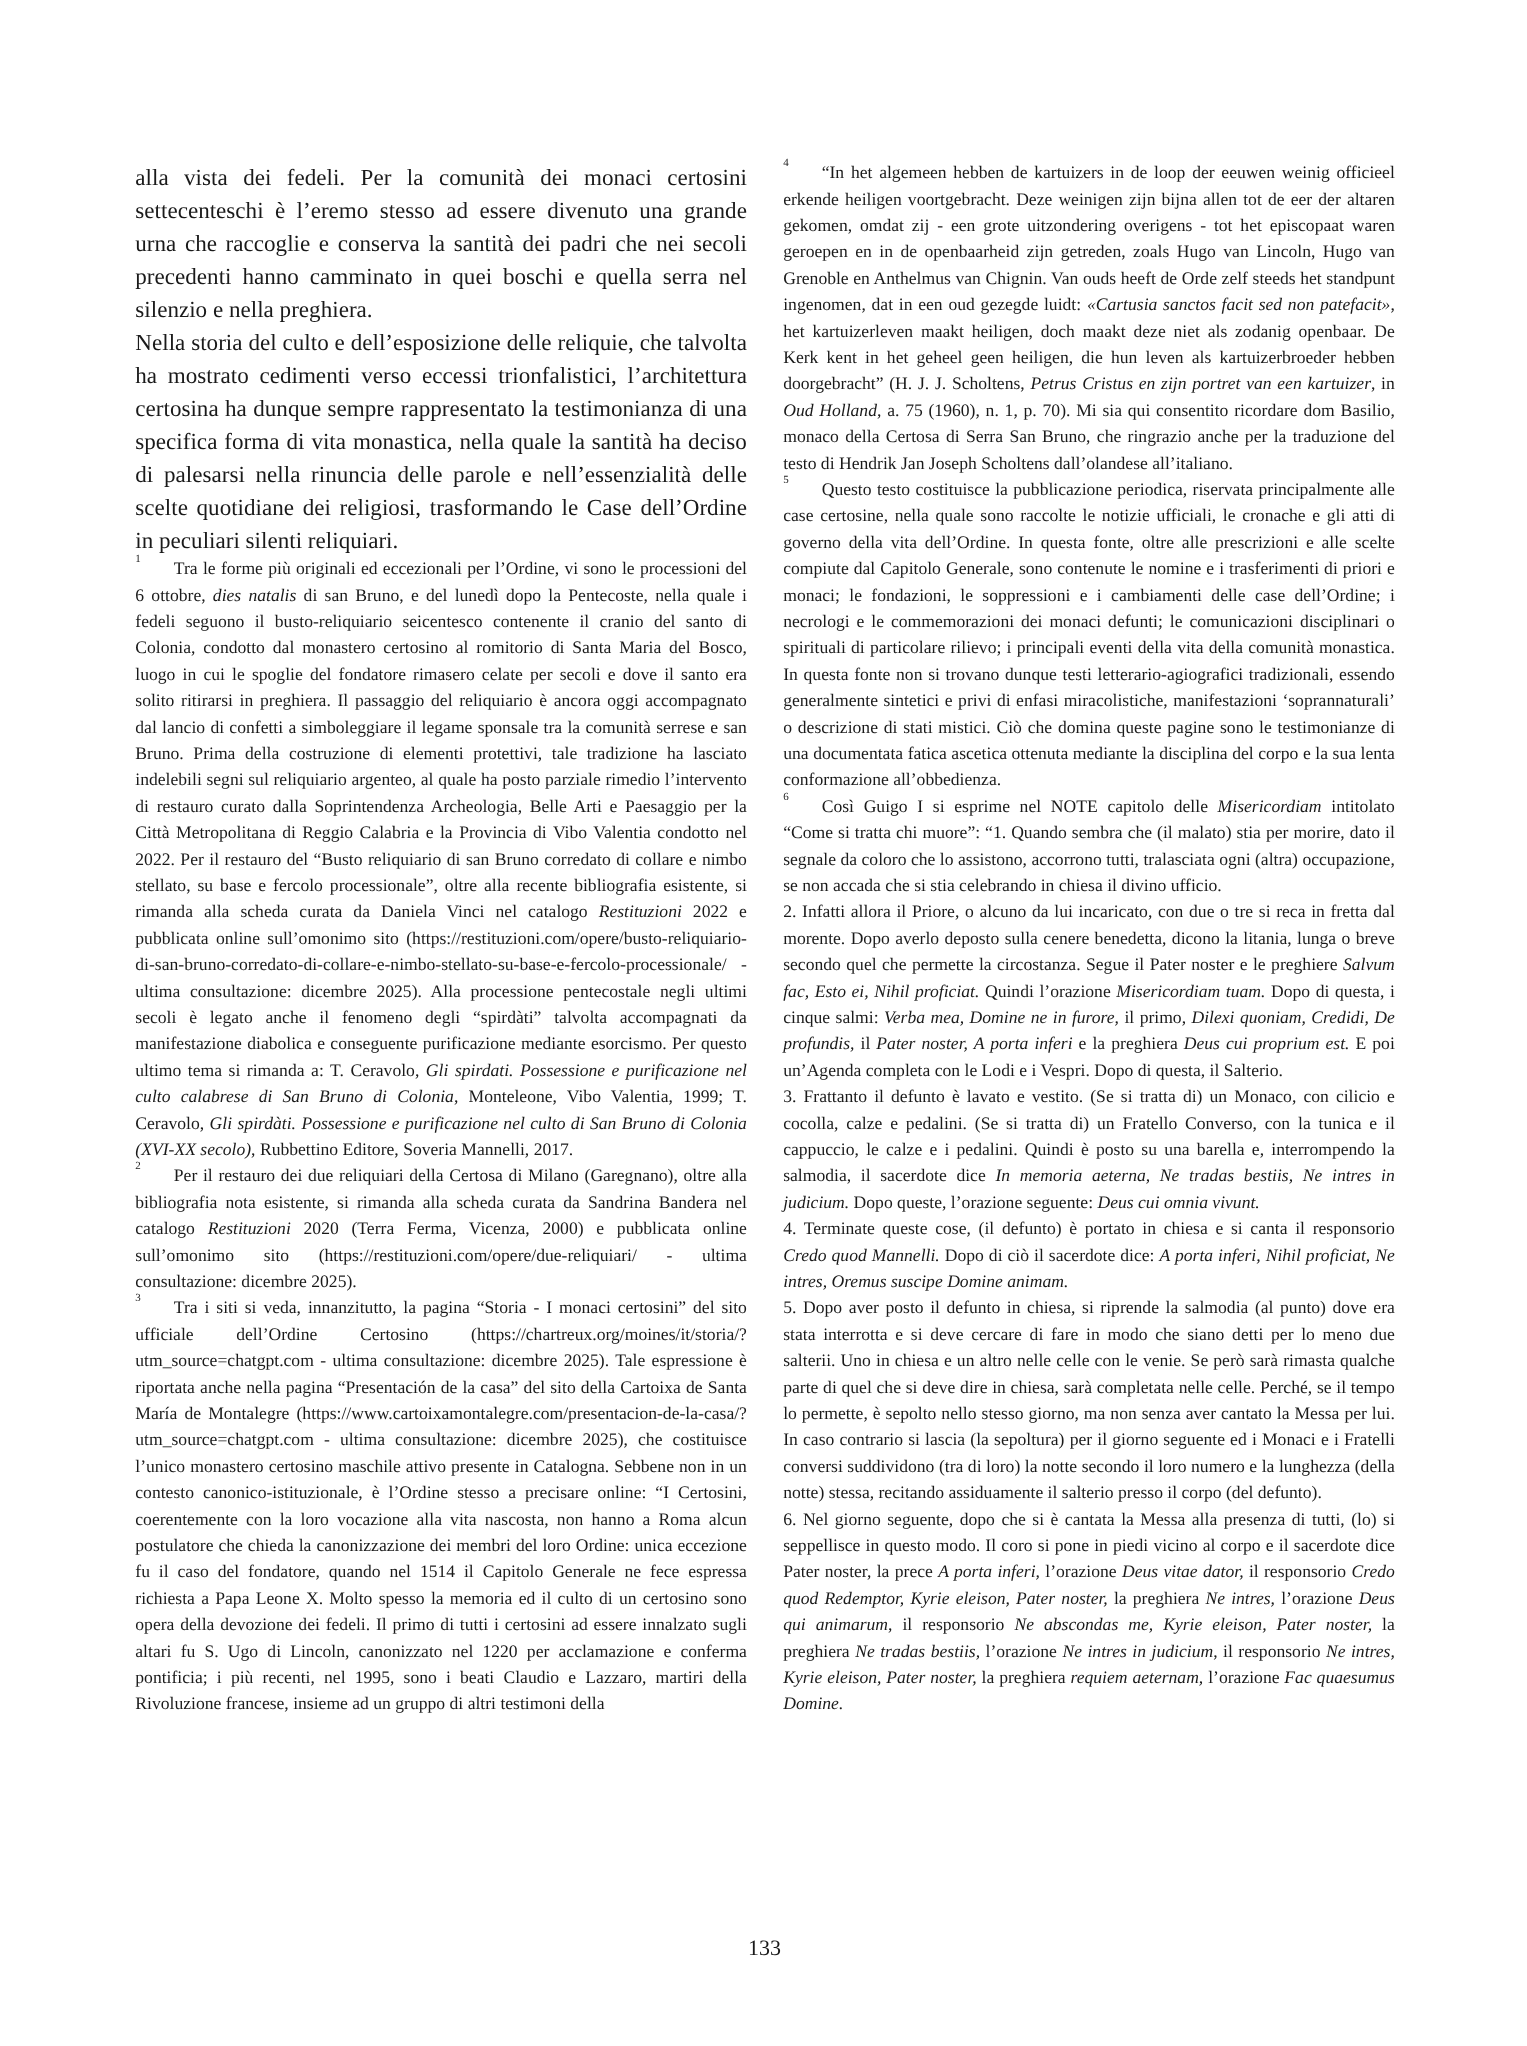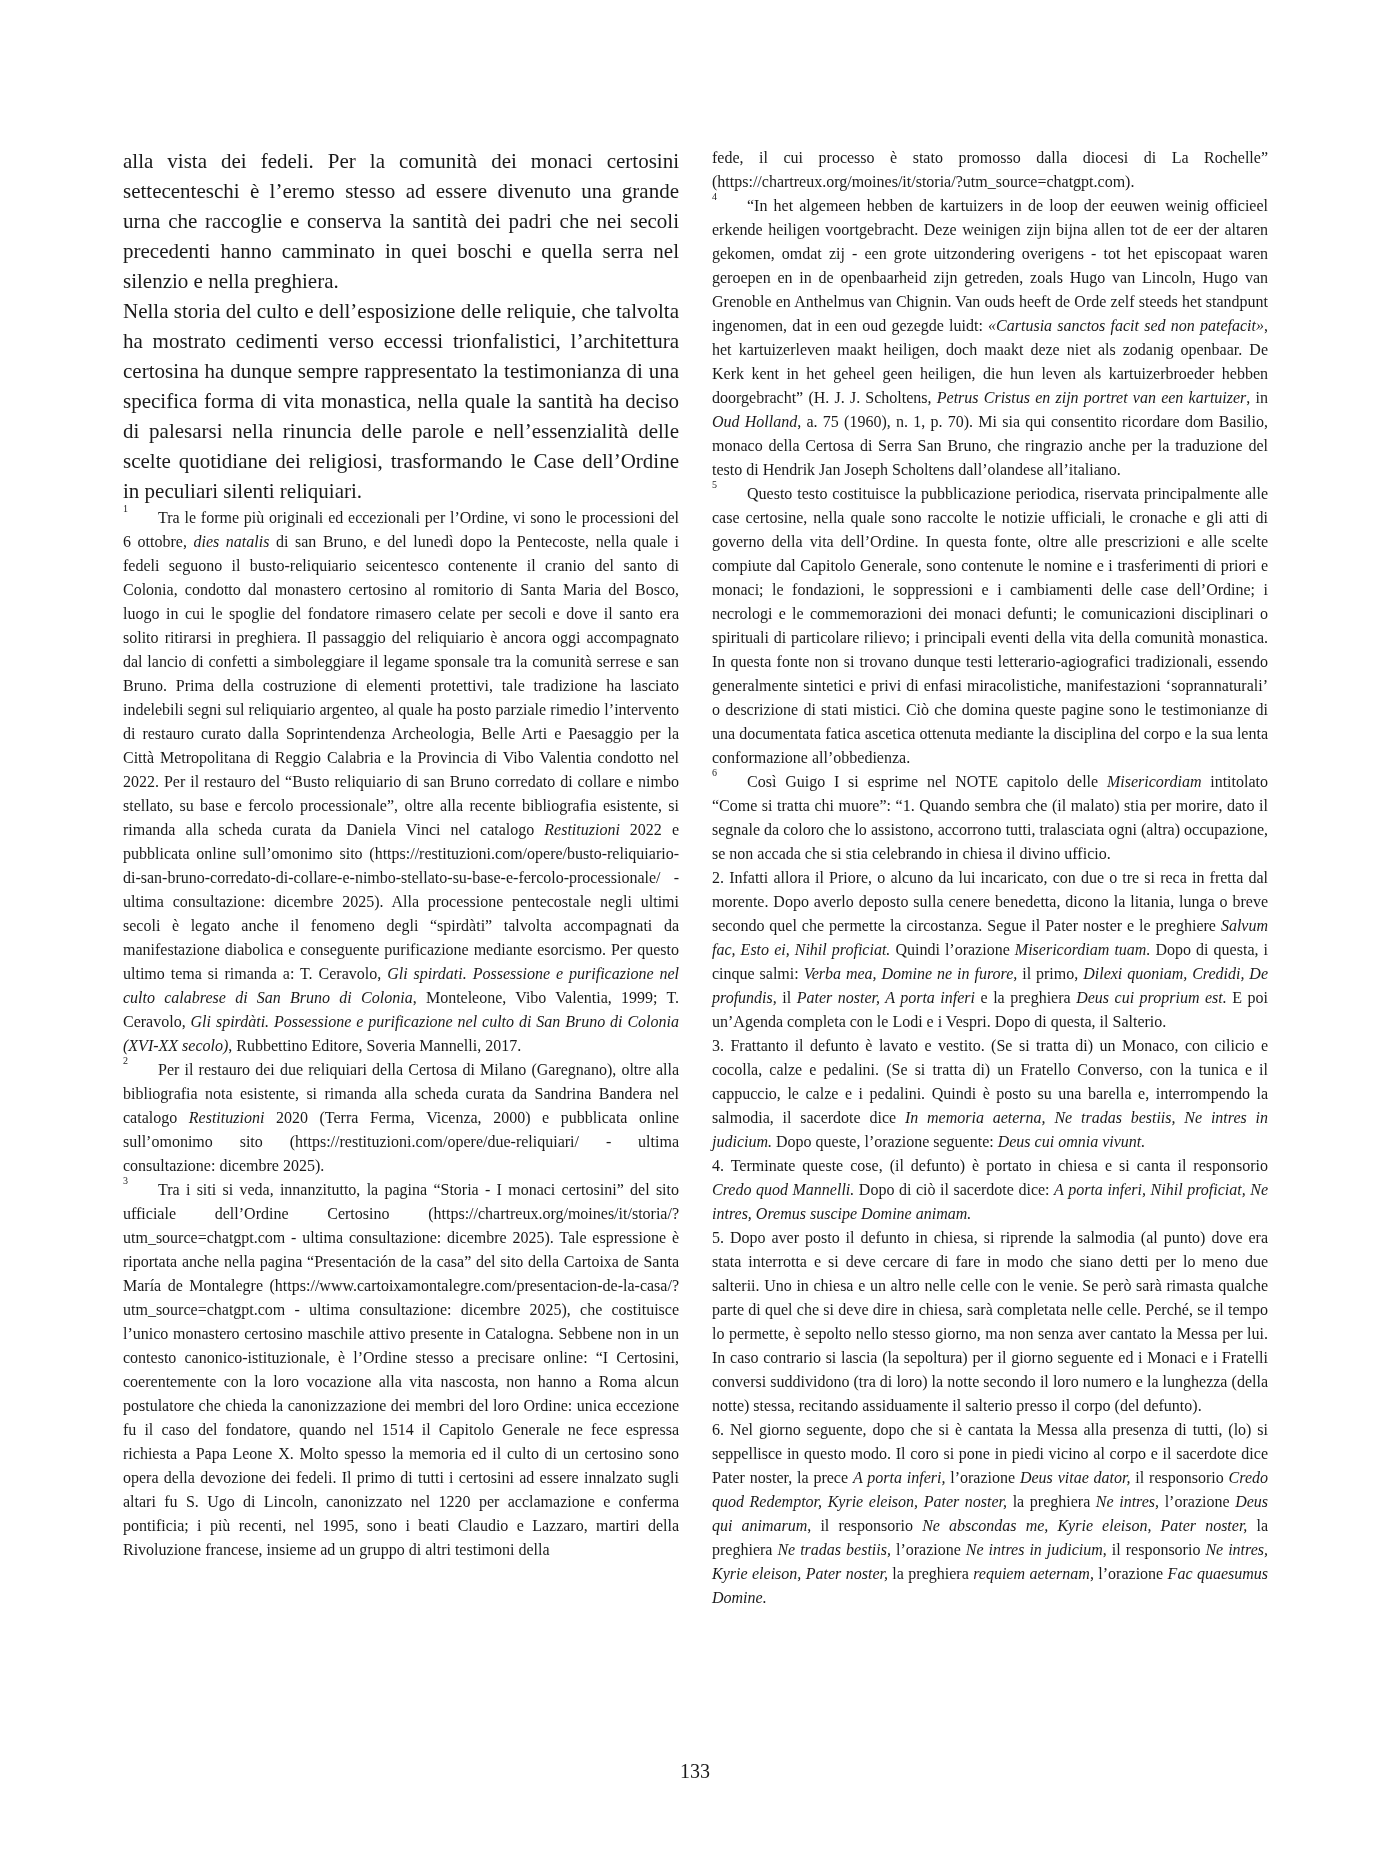--- a/index.html
+++ b/index.html
@@ -63,21 +63,20 @@
         <p><span>Nella storia del culto e dell’esposizione delle reliquie, che talvolta ha mostrato cedimenti verso eccessi trionfalistici, l’architettura certosina ha dunque sempre rappresentato la testimonianza di una specifica forma di vita monastica, nella quale la santità ha deciso di palesarsi nella rinuncia delle parole e nell’essenzialità delle scelte quotidiane dei religiosi, trasformando le Case dell’Ordine in peculiari silenti reliquiari.</span></p>
       </div>
     <div class="notes">
         <p><sup class="note-sup">1</sup><span>Tra le forme più originali ed eccezionali per l’Ordine, vi sono le processioni del 6 ottobre, </span><i>dies natalis</i><span> di san Bruno, e del lunedì dopo la Pentecoste, nella quale i fedeli seguono il busto-reliquiario seicentesco contenente il cranio del santo di Colonia, condotto dal monastero certosino al romitorio di Santa Maria del Bosco, luogo in cui le spoglie del fondatore rimasero celate per secoli e dove il santo era solito ritirarsi in preghiera. Il passaggio del reliquiario è ancora oggi accompagnato dal lancio di confetti a simboleggiare il legame sponsale tra la comunità serrese e san Bruno. Prima della costruzione di elementi protettivi, tale tradizione ha lasciato indelebili segni sul reliquiario argenteo, al quale ha posto parziale rimedio l’intervento di restauro curato dalla Soprintendenza Archeologia, Belle Arti e Paesaggio per la Città Metropolitana di Reggio Calabria e la Provincia di Vibo Valentia condotto nel 2022. Per il restauro del “Busto reliquiario di san Bruno corredato di collare e nimbo stellato, su base e fercolo processionale”, oltre alla recente bibliografia esistente, si rimanda alla scheda curata da Daniela Vinci nel catalogo </span><i>Restituzioni</i><span> 2022 e pubblicata online sull’omonimo sito (https://restituzioni.com/opere/busto-reliquiario-di-san-bruno-corredato-di-collare-e-nimbo-stellato-su-base-e-fercolo-processionale/ - ultima consultazione: dicembre 2025). Alla processione pentecostale negli ultimi secoli è legato anche il fenomeno degli “spirdàti” talvolta accompagnati da manifestazione diabolica e conseguente purificazione mediante esorcismo. Per questo ultimo tema si rimanda a: T. Ceravolo, </span><i>Gli spirdati. Possessione e purificazione nel culto calabrese di San Bruno di Colonia</i><span>, Monteleone, Vibo Valentia, 1999; T. Ceravolo, </span><i>Gli spirdàti. Possessione e purificazione nel culto di San Bruno di Colonia (XVI-XX secolo)</i><span>, Rubbettino Editore, Soveria Mannelli, 2017.</span></p>
         <p><sup class="note-sup">2</sup><span>Per il restauro dei due reliquiari della Certosa di Milano (Garegnano), oltre alla bibliografia nota esistente, si rimanda alla scheda curata da Sandrina Bandera nel catalogo </span><i>Restituzioni</i><span> 2020 (Terra Ferma, Vicenza, 2000) e pubblicata online sull’omonimo sito (https://restituzioni.com/opere/due-reliquiari/ - ultima consultazione: dicembre 2025).</span></p>
         <p><sup class="note-sup">3</sup><span>Tra i siti si veda, innanzitutto, la pagina “Storia - I monaci certosini” del sito ufficiale dell’Ordine Certosino (https://chartreux.org/moines/it/storia/?utm_source=chatgpt.com - ultima consultazione: dicembre 2025). Tale espressione è riportata anche nella pagina “Presentación de la casa” del sito della Cartoixa de Santa María de Montalegre (https://www.cartoixamontalegre.com/presentacion-de-la-casa/?utm_source=chatgpt.com - ultima consultazione: dicembre 2025), che costituisce l’unico monastero certosino maschile attivo presente in Catalogna. Sebbene non in un contesto canonico-istituzionale, è l’Ordine stesso a precisare online: “I Certosini, coerentemente con la loro vocazione alla vita nascosta, non hanno a Roma alcun postulatore che chieda la canonizzazione dei membri del loro Ordine: unica eccezione fu il caso del fondatore, quando nel 1514 il Capitolo Generale ne fece espressa richiesta a Papa Leone X. Molto spesso la memoria ed il culto di un certosino sono opera della devozione dei fedeli. Il primo di tutti i certosini ad essere innalzato sugli altari fu S. Ugo di Lincoln, canonizzato nel 1220 per acclamazione e conferma pontificia; i più recenti, nel 1995, sono i beati Claudio e Lazzaro, martiri della Rivoluzione francese, insieme ad un gruppo di altri testimoni della</span></p>
       </div>
   </div>
   <div class="col col-right">
     <div class="notes">
-        <p><span>fede, il cui processo è stato promosso dalla diocesi di La Rochelle” (https://chartreux.org/moines/it/storia/?utm_source=chatgpt.com).</span></p>
         <p><sup class="note-sup">4</sup><span>“In het algemeen hebben de kartuizers in de loop der eeuwen weinig officieel erkende heiligen voortgebracht. Deze weinigen zijn bijna allen tot de eer der altaren gekomen, omdat zij - een grote uitzondering overigens - tot het episcopaat waren geroepen en in de openbaarheid zijn getreden, zoals Hugo van Lincoln, Hugo van Grenoble en Anthelmus van Chignin. Van ouds heeft de Orde zelf steeds het standpunt ingenomen, dat in een oud gezegde luidt: </span><i>«Cartusia sanctos facit sed non patefacit»</i><span>, het kartuizerleven maakt heiligen, doch maakt deze niet als zodanig openbaar. De Kerk kent in het geheel geen heiligen, die hun leven als kartuizerbroeder hebben doorgebracht” (H. J. J. Scholtens, </span><i>Petrus Cristus en zijn portret van een kartuizer</i><span>, in </span><i>Oud Holland</i><span>, a. 75 (1960), n. 1, p. 70). Mi sia qui consentito ricordare dom Basilio, monaco della Certosa di Serra San Bruno, che ringrazio anche per la traduzione del testo di Hendrik Jan Joseph Scholtens dall’olandese all’italiano.</span></p>
         <p><sup class="note-sup">5</sup><span>Questo testo costituisce la pubblicazione periodica, riservata principalmente alle case certosine, nella quale sono raccolte le notizie ufficiali, le cronache e gli atti di governo della vita dell’Ordine. In questa fonte, oltre alle prescrizioni e alle scelte compiute dal Capitolo Generale, sono contenute le nomine e i trasferimenti di priori e monaci; le fondazioni, le soppressioni e i cambiamenti delle case dell’Ordine; i necrologi e le commemorazioni dei monaci defunti; le comunicazioni disciplinari o spirituali di particolare rilievo; i principali eventi della vita della comunità monastica. In questa fonte non si trovano dunque testi letterario-agiografici tradizionali, essendo generalmente sintetici e privi di enfasi miracolistiche, manifestazioni ‘soprannaturali’ o descrizione di stati mistici. Ciò che domina queste pagine sono le testimonianze di una documentata fatica ascetica ottenuta mediante la disciplina del corpo e la sua lenta conformazione all’obbedienza.</span></p>
         <p><sup class="note-sup">6</sup><span>Così Guigo I si esprime nel NOTE capitolo delle </span><i>Misericordiam</i><span> intitolato “Come si tratta chi muore”: “1. Quando sembra che (il malato) stia per morire, dato il segnale da coloro che lo assistono, accorrono tutti, tralasciata ogni (altra) occupazione, se non accada che si stia celebrando in chiesa il divino ufficio.</span></p>
         <p><span>2. Infatti allora il Priore, o alcuno da lui incaricato, con due o tre si reca in fretta dal morente. Dopo averlo deposto sulla cenere benedetta, dicono la litania, lunga o breve secondo quel che permette la circostanza. Segue il Pater noster e le preghiere </span><i>Salvum fac, Esto ei, Nihil proficiat.</i><span> Quindi l’orazione </span><i>Misericordiam tuam.</i><span> Dopo di questa, i cinque salmi: </span><i>Verba mea, Domine ne in furore,</i><span> il primo, </span><i>Dilexi quoniam, Credidi, De profundis,</i><span> il </span><i>Pater noster, A porta inferi</i><span> e la preghiera </span><i>Deus cui proprium est.</i><span> E poi un’Agenda completa con le Lodi e i Vespri. Dopo di questa, il Salterio.</span></p>
         <p><span>3. Frattanto il defunto è lavato e vestito. (Se si tratta di) un Monaco, con cilicio e cocolla, calze e pedalini. (Se si tratta di) un Fratello Converso, con la tunica e il cappuccio, le calze e i pedalini. Quindi è posto su una barella e, interrompendo la salmodia, il sacerdote dice </span><i>In memoria aeterna, Ne tradas bestiis, Ne intres in judicium.</i><span> Dopo queste, l’orazione seguente: </span><i>Deus cui omnia vivunt.</i></p>
         <p><span>4. Terminate queste cose, (il defunto) è portato in chiesa e si canta il responsorio </span><i>Credo quod Mannelli.</i><span> Dopo di ciò il sacerdote dice: </span><i>A porta inferi, Nihil proficiat, Ne intres, Oremus suscipe Domine animam.</i></p>
         <p><span>5. Dopo aver posto il defunto in chiesa, si riprende la salmodia (al punto) dove era stata interrotta e si deve cercare di fare in modo che siano detti per lo meno due salterii. Uno in chiesa e un altro nelle celle con le venie. Se però sarà rimasta qualche parte di quel che si deve dire in chiesa, sarà completata nelle celle. Perché, se il tempo lo permette, è sepolto nello stesso giorno, ma non senza aver cantato la Messa per lui. In caso contrario si lascia (la sepoltura) per il giorno seguente ed i Monaci e i Fratelli conversi suddividono (tra di loro) la notte secondo il loro numero e la lunghezza (della notte) stessa, recitando assiduamente il salterio presso il corpo (del defunto).</span></p>
         <p><span>6. Nel giorno seguente, dopo che si è cantata la Messa alla presenza di tutti, (lo) si seppellisce in questo modo. Il coro si pone in piedi vicino al corpo e il sacerdote dice Pater noster, la prece </span><i>A porta inferi,</i><span> l’orazione </span><i>Deus vitae dator,</i><span> il responsorio </span><i>Credo quod Redemptor, Kyrie eleison, Pater noster,</i><span> la preghiera </span><i>Ne intres,</i><span> l’orazione </span><i>Deus qui animarum</i><span>, il responsorio </span><i>Ne abscondas me, Kyrie eleison, Pater noster,</i><span> la preghiera </span><i>Ne tradas bestiis,</i><span> l’orazione </span><i>Ne intres in judicium</i><span>, il responsorio </span><i>Ne intres, Kyrie eleison, Pater noster,</i><span> la preghiera </span><i>requiem aeternam,</i><span> l’orazione </span><i>Fac quaesumus Domine.</i></p>
       </div>
   </div>

